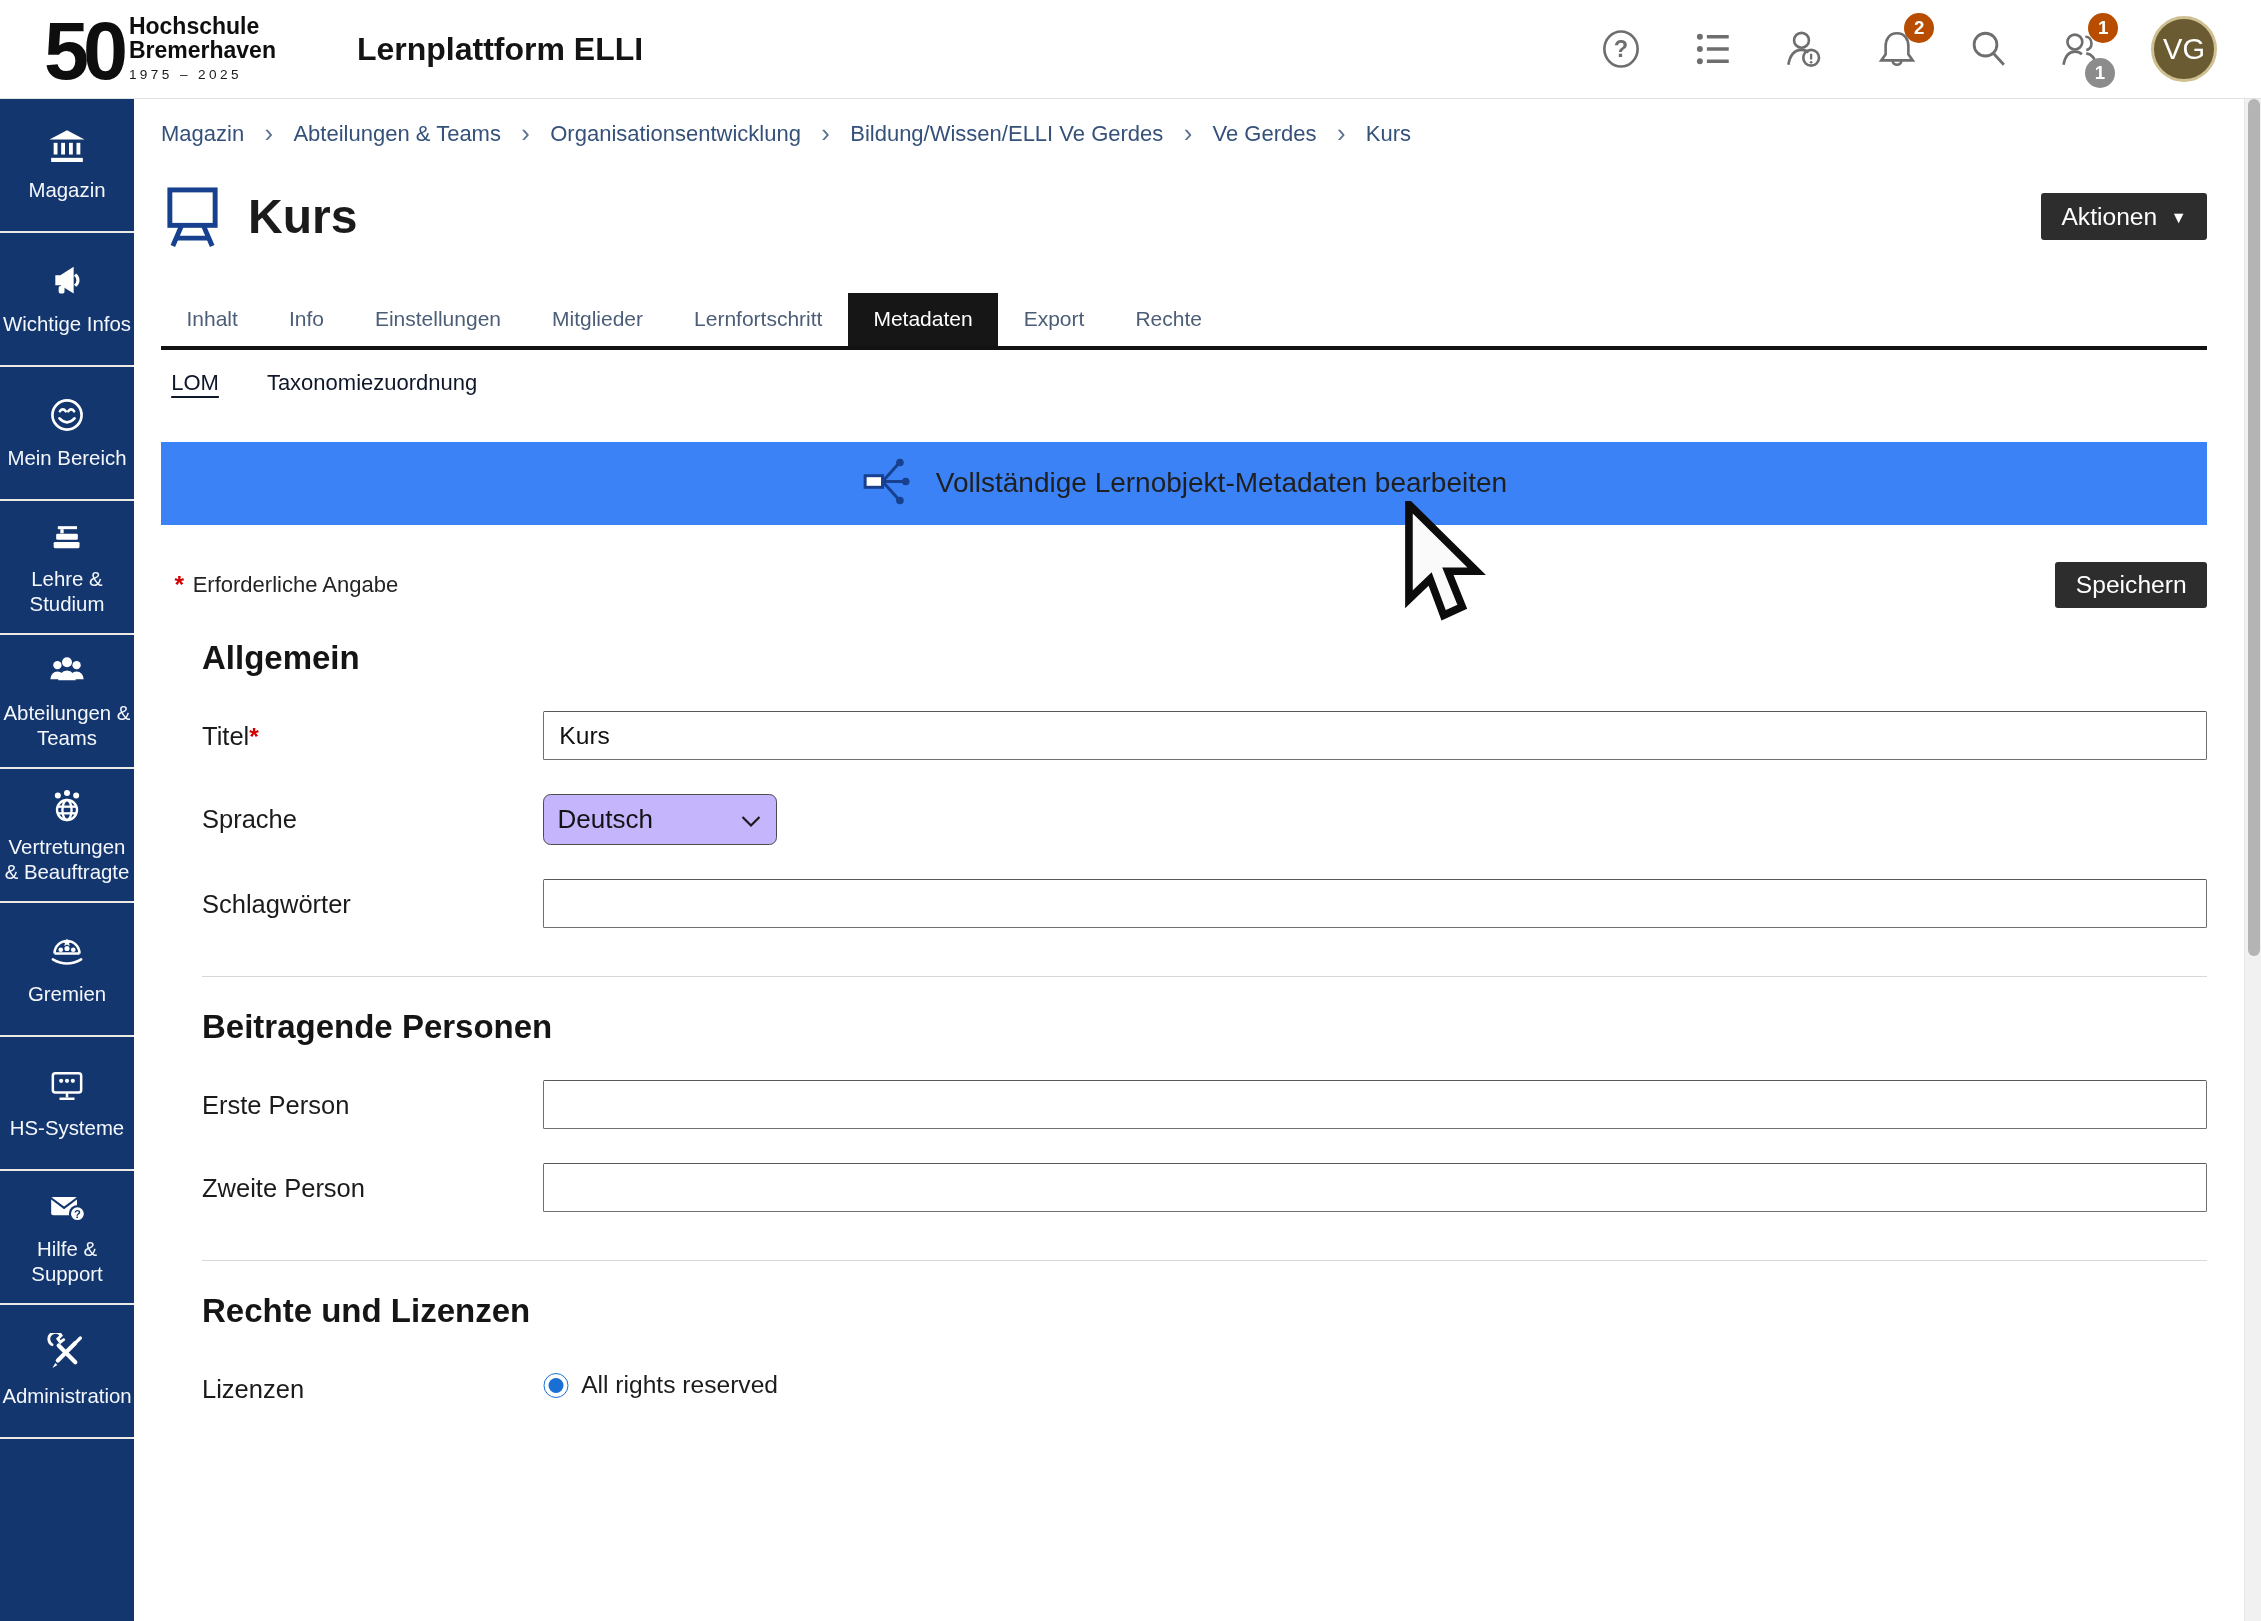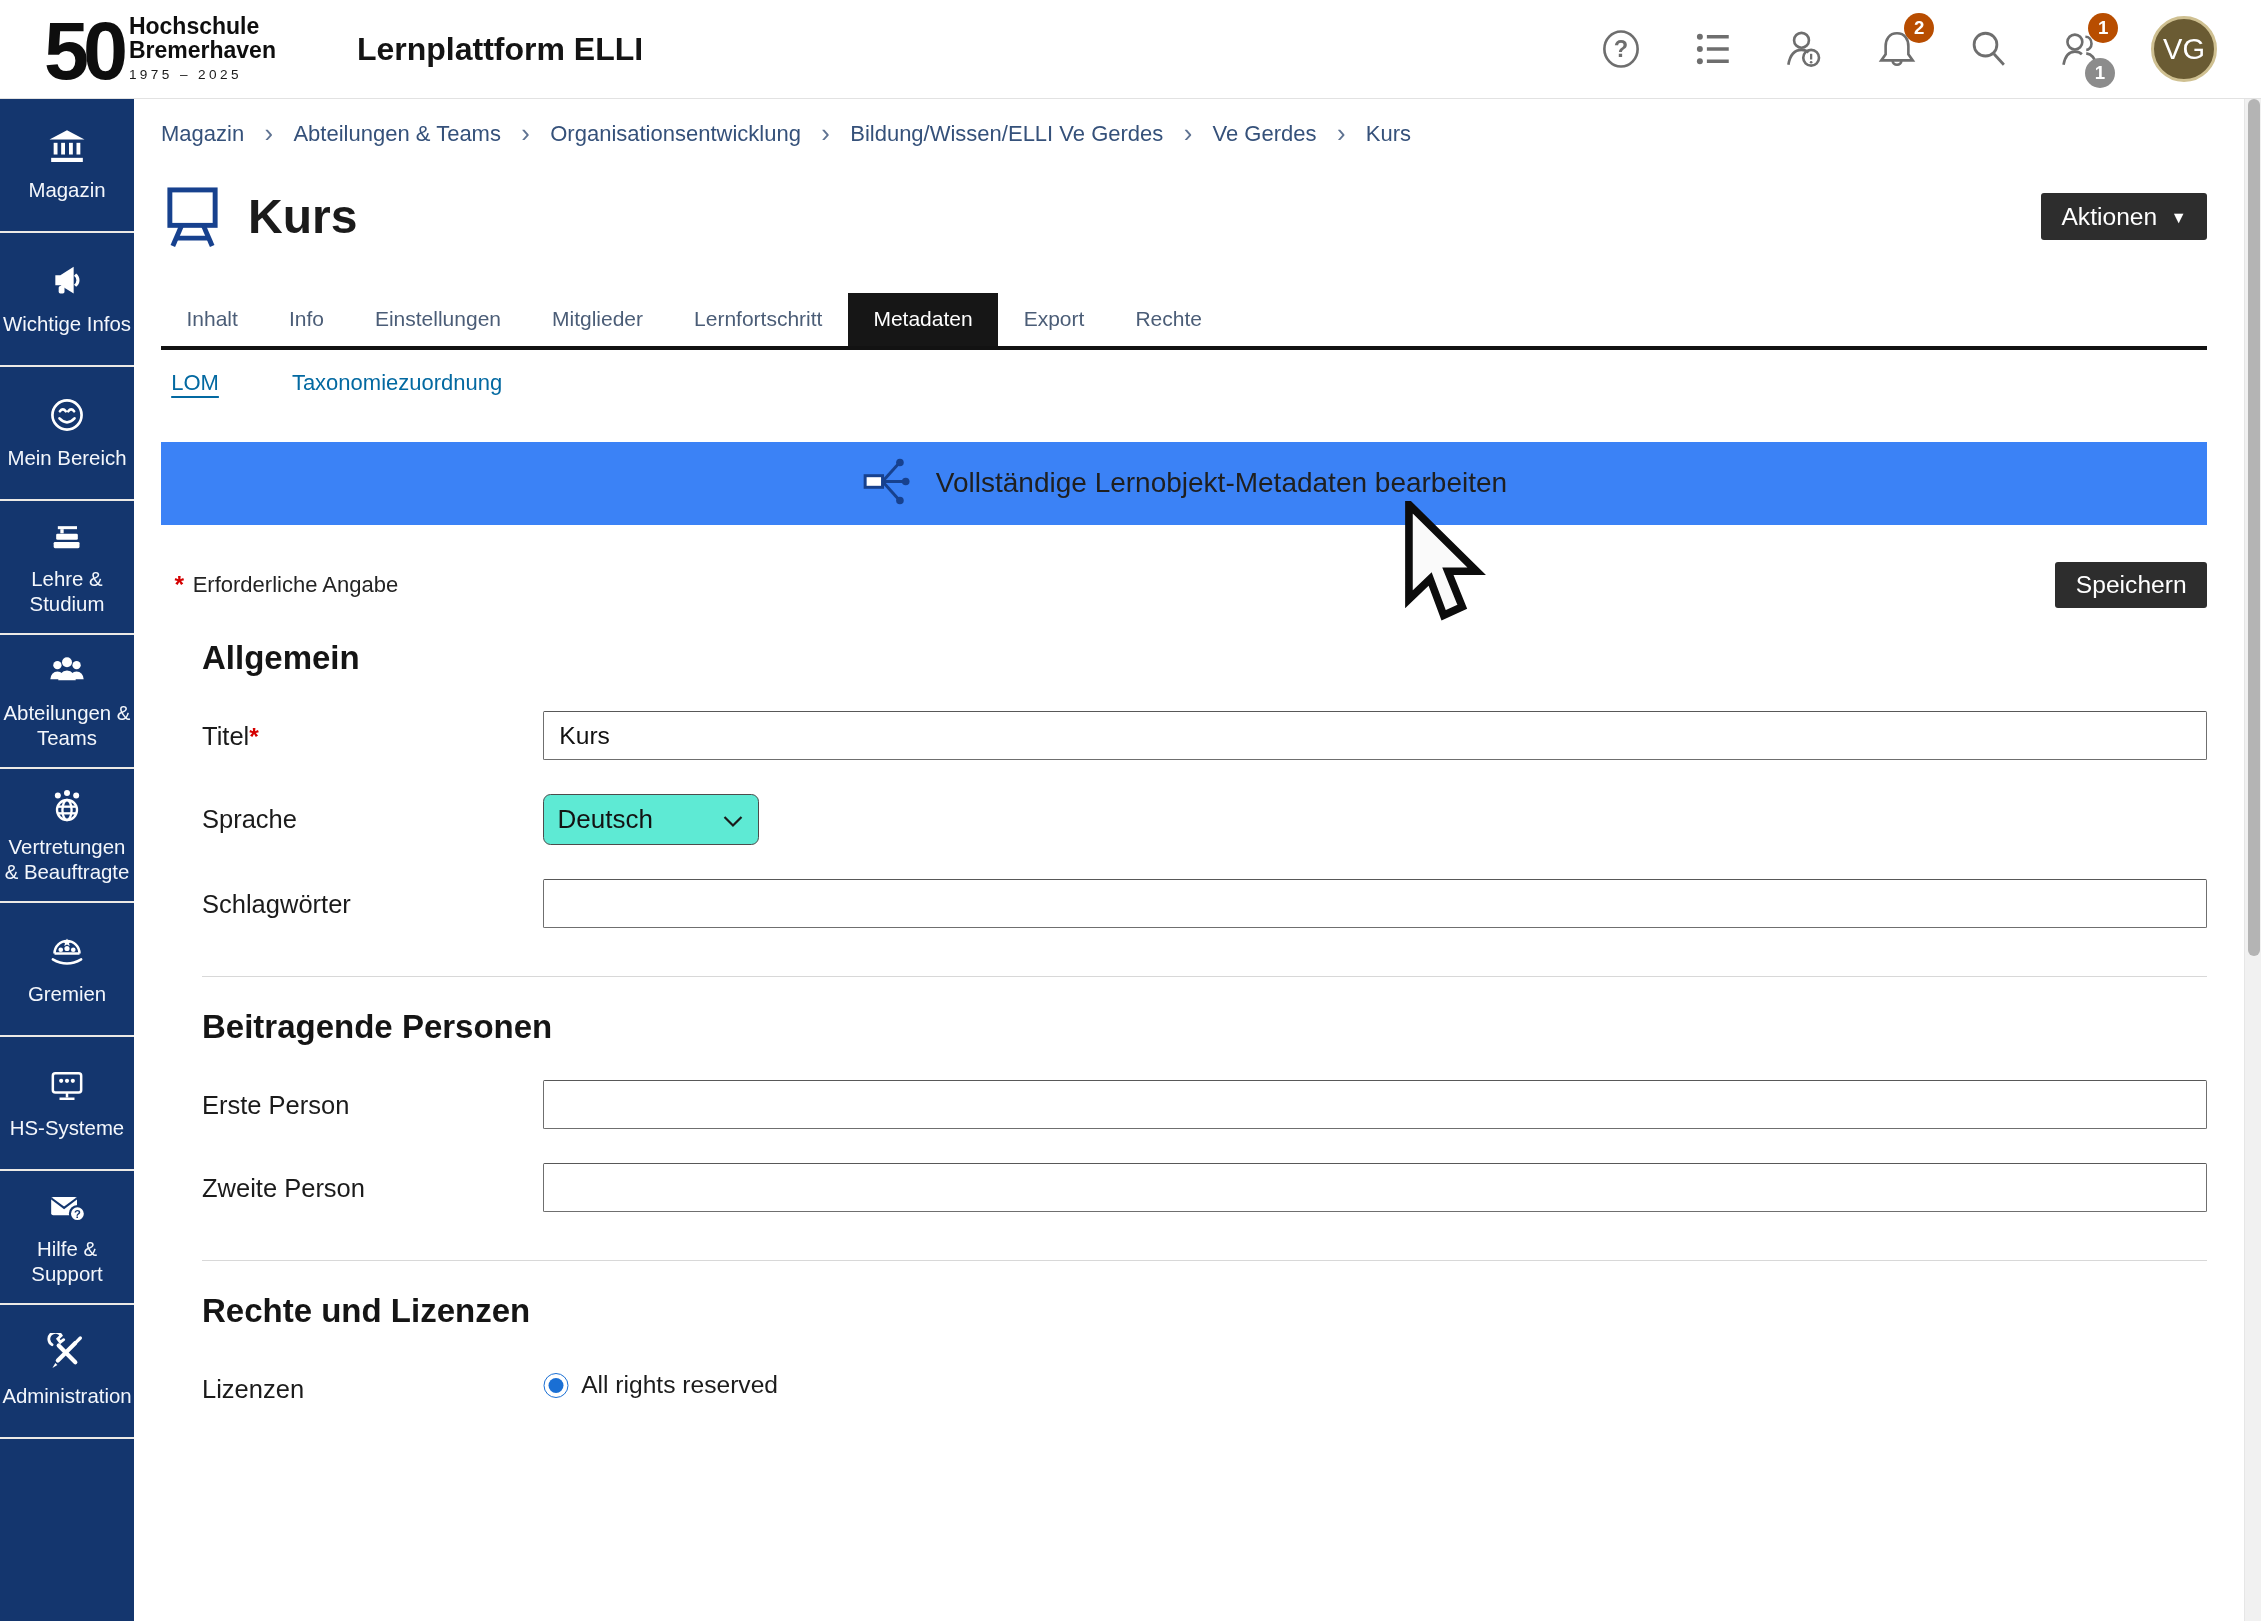--- a/index.html
+++ b/index.html
@@ -58,21 +58,21 @@
     background:#2d2d2d; color:#fff; border:none; font-size:24.6px; font-family:inherit;
     padding:9.3px 20.4px; border-radius:3px; display:inline-flex; align-items:center; gap:13.6px; cursor:pointer;
   }
   .actions-btn { margin-left:auto; }
   .caret { font-size:16px; transform:translateY(0.8px); }
 
   .tabs { margin-top:44px; display:flex; border-bottom:4.2px solid #121212; }
   .tab { font-size:21px; color:#4b5d77; padding:13.6px 25.5px 15.3px; cursor:pointer; white-space:nowrap; }
   .tab.active { background:#161616; color:#fff; }
 
-  .subtabs { display:flex; gap:73px; padding:20.4px 10.2px 13.6px; font-size:22px; color:#0369a1; }
+  .subtabs { display:flex; gap:48px; padding:20.4px 10.2px 13.6px; font-size:22px; color:#0f172a; }
   .subtab { cursor:pointer; }
   .subtab.active { text-decoration:underline; text-underline-offset:6px; }
 
   .banner { margin-top:32px; height:83px; background:#3b82f6; display:flex; align-items:center; justify-content:center; gap:22px; cursor:pointer; }
   .banner svg { width:53px; height:53px; }
   .banner-label { font-size:28px; color:#1f1f1f; }
 
   .save-row { margin-top:37px; display:flex; align-items:center; padding-left:13.6px; }
   .required-hint { font-size:22px; color:#242424; }
   .req-star { color:#d40000; font-size:24.6px; margin-right:8.5px; font-weight:600; }
@@ -85,22 +85,22 @@
   .f-field { flex:1; }
   input.text {
     width:100%; height:49px; border:1.7px solid #6f6f6f; border-top-color:#585858; border-radius:1.7px;
     font-size:24.6px; font-family:inherit; padding:0 15.3px; color:#111; background:#fff;
   }
   textarea.text {
     width:100%; height:83px; border:1.7px solid #6f6f6f; border-top-color:#585858; border-radius:1.7px;
     font-size:24.6px; font-family:inherit; padding:8.5px 15.3px; resize:both; display:block;
   }
   .select-box {
-    position:relative; width:216px; height:51px; border:1.7px solid #4c4c4c; border-radius:7.6px;
-    display:flex; align-items:center; padding:0 49px 0 13.6px; font-size:26px; color:#131313; background:#5eead4; cursor:pointer;
+    position:relative; width:234px; height:51px; border:1.7px solid #4c4c4c; border-radius:7.6px;
+    display:flex; align-items:center; padding:0 49px 0 13.6px; font-size:26px; color:#131313; background:#c4b5fd; cursor:pointer;
   }
   .select-box svg { position:absolute; right:12.7px; top:15.3px; width:24px; height:20.4px; }
 
   .divider { border:none; border-top:1.7px solid #d8d8d8; margin:48px 0 5.1px; }
 
   .radio-row label { display:flex; align-items:center; gap:12.7px; font-size:24.6px; padding-top:6.8px; cursor:pointer; }
   input[type=radio] { width:25.5px; height:25.5px; accent-color:#1a6fd4; }
 
   
   .scrollbar { position:absolute; top:99px; right:0; width:17px; bottom:0; background:#f1f1f1; border-left:0.8px solid #e6e6e6; }

